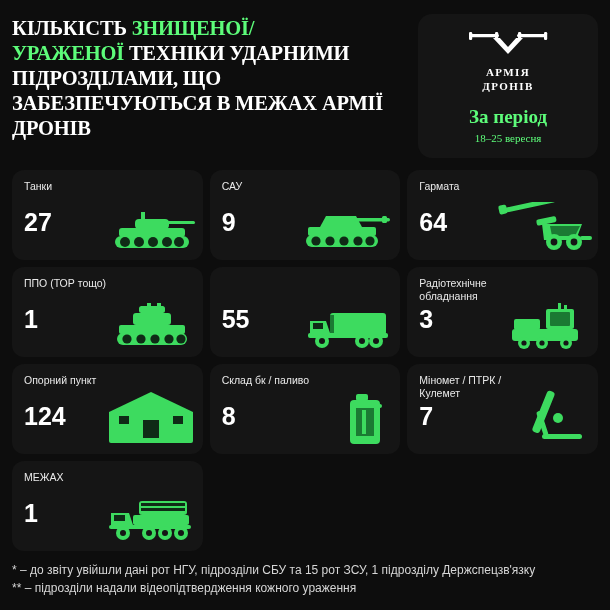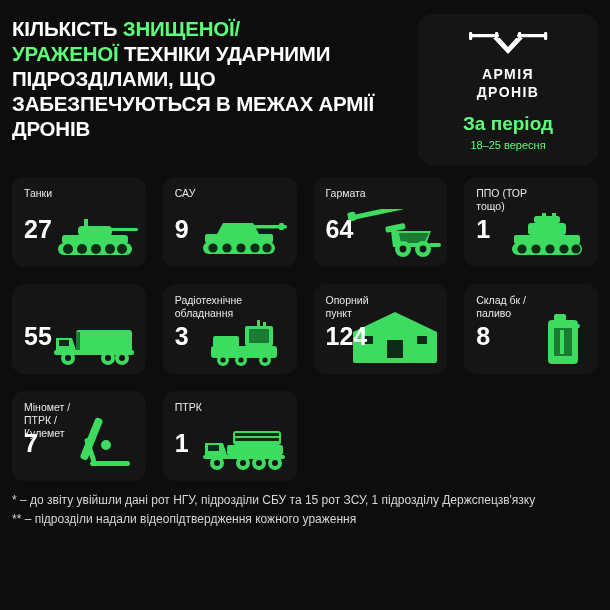--- a/index.html
+++ b/index.html
@@ -15,20 +15,21 @@
     width:610px;height:610px;
     box-sizing:border-box;
     padding:14px 12px 6px 12px;
   }
   
   .header{
     display:flex;
     align-items:flex-start;
     gap:0;
     margin-bottom:12px;
+    font-family:Liberation Serif, serif;
   }
   .title{
     flex:1;
     font-size:20.5px;
     line-height:1.22;
     font-weight:bold;
     letter-spacing:-0.2px;
     text-transform:uppercase;
     padding-top:2px;
   }
@@ -39,43 +40,43 @@
     border-radius:14px;
     padding:12px 10px 14px 10px;
     box-sizing:border-box;
     text-align:center;
   }
   .drone-icon{
     display:block;
     margin:2px auto 4px auto;
   }
   .army-label{
-    font-size:14px;
+    font-size:11px;
     font-weight:bold;
     letter-spacing:1.4px;
     color:#ffffff;
     text-transform:uppercase;
     line-height:1.25;
   }
   .period{
     margin-top:12px;
     font-size:19px;
     font-weight:bold;
     color:#5dfc7a;
   }
   .period-dates{
     margin-top:4px;
     font-size:11px;
     color:#5dfc7a;
   }
   
   .grid{
     display:grid;
-    grid-template-columns:repeat(4,1fr);
-    gap:17px;
+    grid-template-columns:repeat(3,1fr);
+    gap:7px;
   }
   .cell{
     position:relative;
     background:#151515;
     border-radius:12px;
     height:90px;
     box-sizing:border-box;
     padding:10px 10px 8px 12px;
     overflow:hidden;
   }
@@ -321,21 +322,21 @@
             <rect x="26" y="2" width="8" height="44" rx="3" transform="rotate(22 26 2)"></rect>
             <rect x="20" y="46" width="40" height="5" rx="2.5"></rect>
             <rect x="14" y="24" width="5" height="26" rx="2" transform="rotate(-18 14 24)"></rect>
             <circle cx="36" cy="30" r="5"></circle>
           </g>
         </svg>
       </span>
     </div>
 
     <div class="cell">
-      <div class="label">ПТРК</div>
+      <div class="label">МЕЖАХ</div>
       <div class="value">1</div>
       <span class="art">
         <svg width="92" height="50" viewBox="0 0 92 50" xmlns="http://www.w3.org/2000/svg">
           <g fill="#3ddb5f">
             <rect x="34" y="6" width="48" height="14" rx="3"></rect>
             <rect x="36" y="8" width="44" height="3" fill="#0f2b16"></rect>
             <rect x="36" y="13" width="44" height="3" fill="#0f2b16"></rect>
             <path d="M6 18 L24 18 L28 30 L6 30 Z"></path>
             <rect x="9" y="20" width="11" height="6" fill="#0f2b16"></rect>
             <rect x="28" y="20" width="56" height="10" rx="2"></rect>

